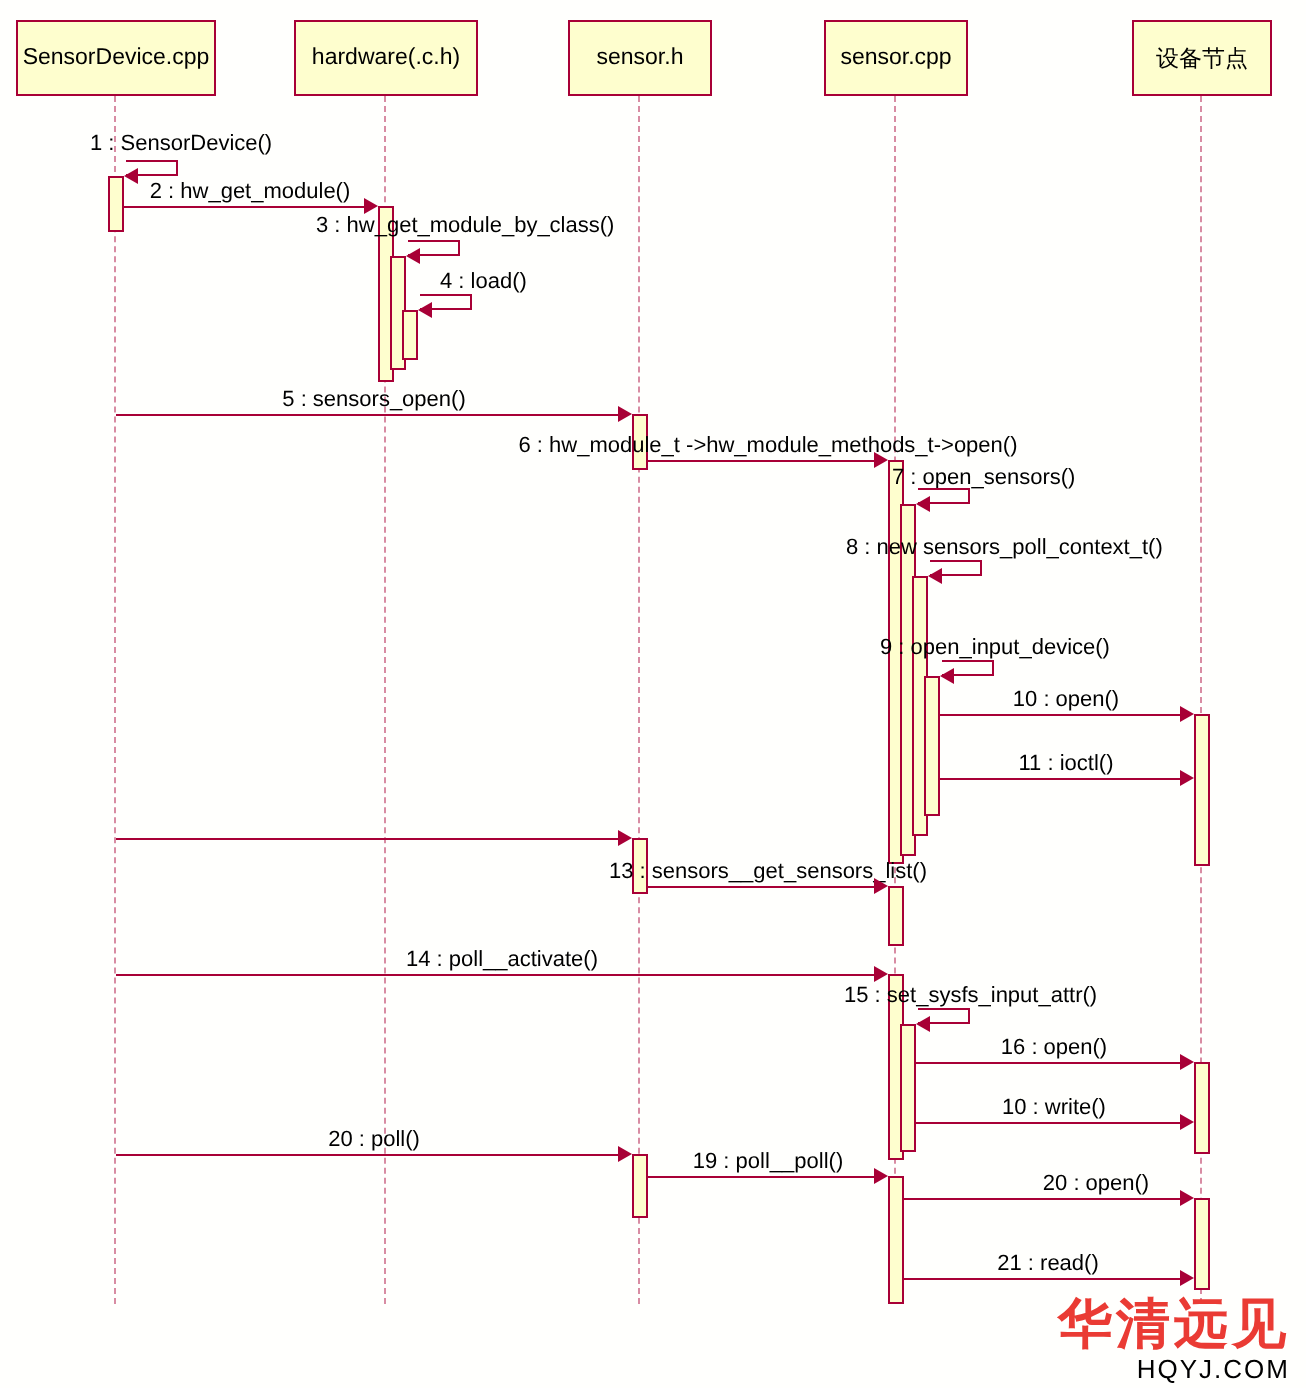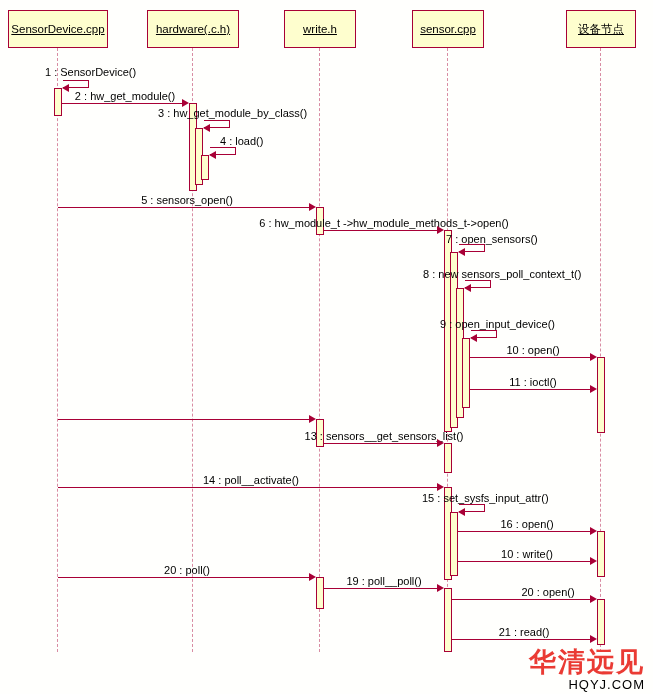--- a/index.html
+++ b/index.html
@@ -3,21 +3,21 @@
 <meta charset="utf-8">
 <style>
   * { margin:0; padding:0; box-sizing:border-box; }
   html,body { background:#ffffff; }
   body { font-family:"Liberation Sans","DejaVu Sans",sans-serif; }
   .canvas { position:relative; width:653px; height:694px; background:#fffffd; overflow:hidden; }
 
   .head { position:absolute; top:10px; height:38px; background:var(--fill,#fefece);
           border:1px solid var(--border,#a80036); display:flex; align-items:center;
           justify-content:center; font-size:11.5px; color:#000; }
-  .head span { text-decoration:underline; white-space:nowrap; }
+  .head span { white-space:nowrap; }
 
   .lifeline { position:absolute; top:48px; height:604px; width:0;
               border-left:1px dashed rgba(168,0,54,.45); }
 
   .act { position:absolute; width:8px; background:var(--fill,#fefece);
          border:1px solid var(--border,#a80036); }
 
   .mlabel { position:absolute; font-size:11px; color:#000; white-space:nowrap; }
   .centered { transform:translateX(-50%); }
 
@@ -38,21 +38,21 @@
 
 <div class="canvas">
 
   <div class="head" style="left:8px;width:100px">
       <span>SensorDevice.cpp</span>
     </div>
   <div class="head" style="left:147px;width:92px">
       <span>hardware(.c.h)</span>
     </div>
   <div class="head" style="left:284px;width:72px">
-      <span>write.h</span>
+      <span>sensor.h</span>
     </div>
   <div class="head" style="left:412px;width:72px">
       <span>sensor.cpp</span>
     </div>
   <div class="head" style="left:566px;width:70px">
       <span>设备节点</span>
     </div>
 
   <div class="lifeline" style="left:57px"></div>
   <div class="lifeline" style="left:192px"></div>

